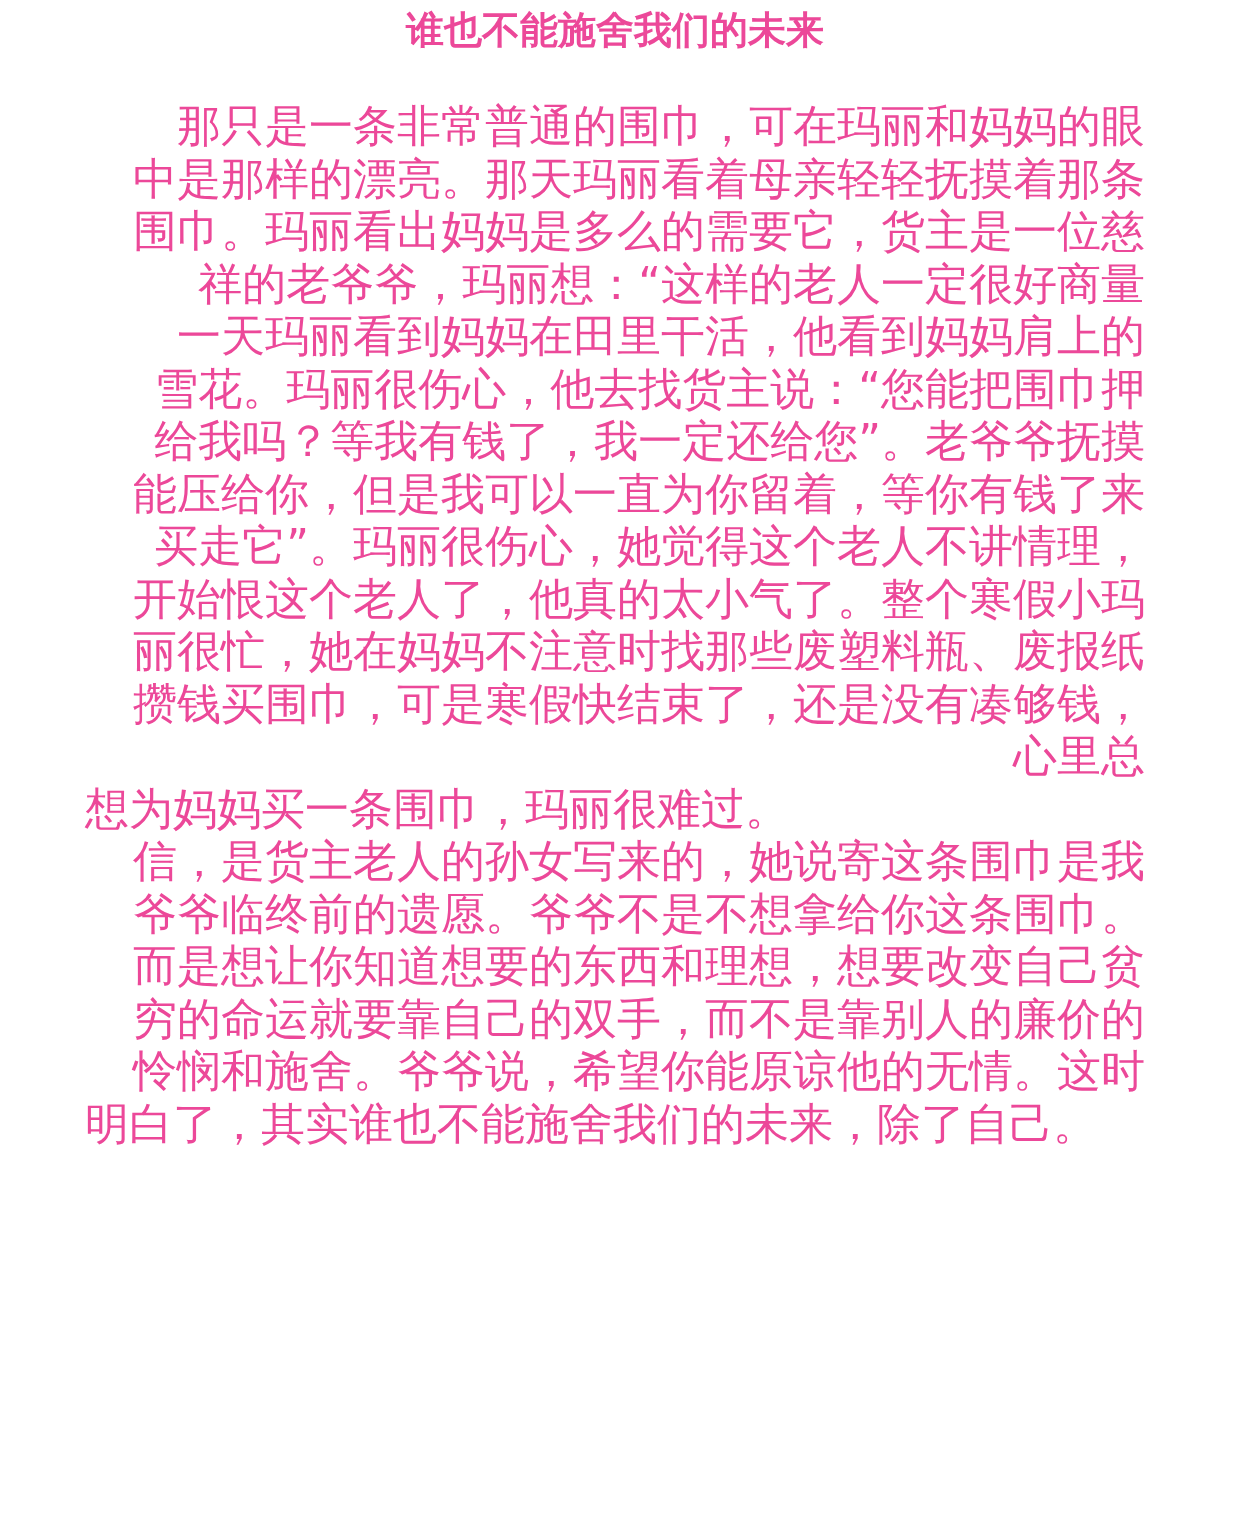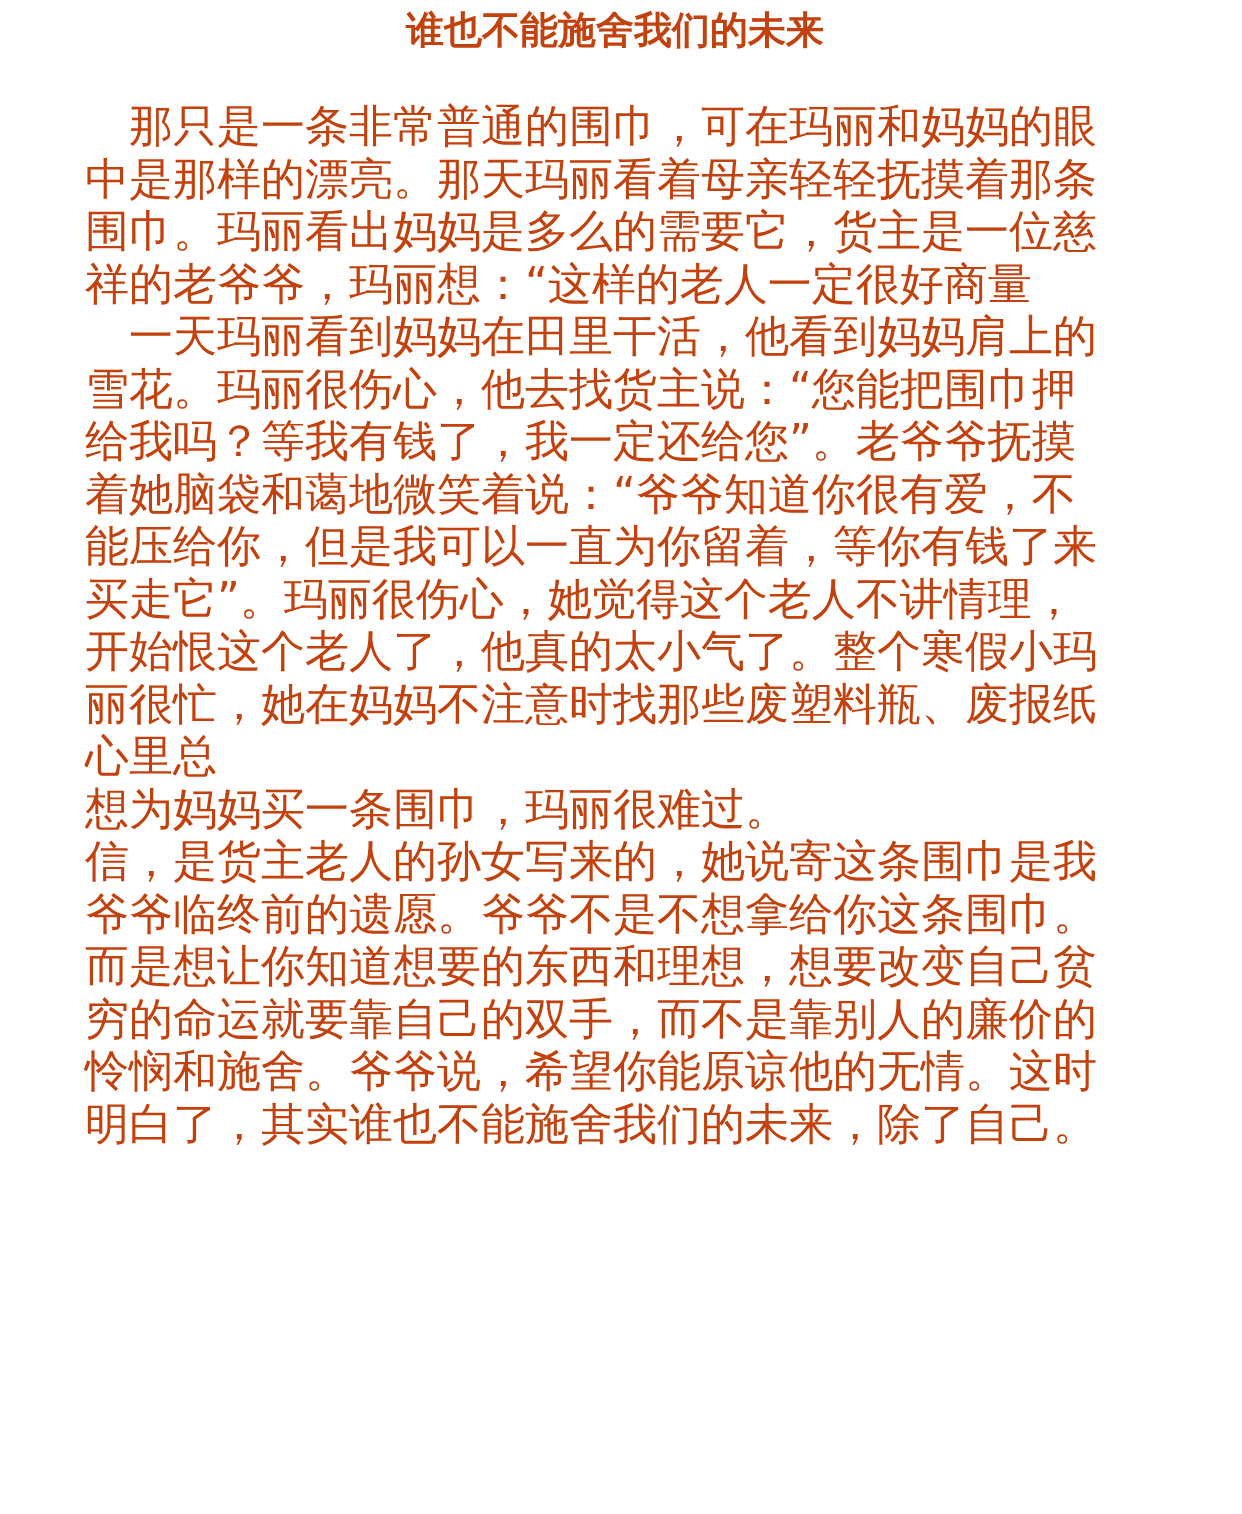--- a/index.html
+++ b/index.html
@@ -5,66 +5,66 @@
   html, body {
     margin: 0;
     padding: 0;
     background: #ffffff;
   }
   .page {
     position: relative;
     width: 1230px;
     height: 1514px;
     background: #ffffff;
-    color: #c2410c;
+    color: #ec4899;
     font-family: "DejaVu Sans", sans-serif;
     overflow: hidden;
   }
   .title {
     margin: 0;
     padding-top: 6px;
     font-size: 38px;
     line-height: 48px;
     font-weight: bold;
     text-align: center;
     letter-spacing: 0;
   }
   .content {
     width: 1060px;
     margin: 46px auto 0 auto;
     font-size: 44px;
     line-height: 52.5px;
     font-weight: normal;
   }
   .line {
-    text-align: left;
+    text-align: right;
     white-space: nowrap;
   }
   .line--left {
     text-align: left;
   }
 </style>
 </head>
 <body>
 
 <div class="page">
   <h1 class="title">谁也不能施舍我们的未来</h1>
   <div class="content">
     <div class="line">　那只是一条非常普通的围巾，可在玛丽和妈妈的眼</div>
     <div class="line">中是那样的漂亮。那天玛丽看着母亲轻轻抚摸着那条</div>
     <div class="line">围巾。玛丽看出妈妈是多么的需要它，货主是一位慈</div>
     <div class="line">祥的老爷爷，玛丽想：“这样的老人一定很好商量</div>
     <div class="line">　一天玛丽看到妈妈在田里干活，他看到妈妈肩上的</div>
     <div class="line">雪花。玛丽很伤心，他去找货主说：“您能把围巾押</div>
     <div class="line">给我吗？等我有钱了，我一定还给您”。老爷爷抚摸</div>
-    <div class="line">着她脑袋和蔼地微笑着说：“爷爷知道你很有爱，不</div>
     <div class="line">能压给你，但是我可以一直为你留着，等你有钱了来</div>
     <div class="line">买走它”。玛丽很伤心，她觉得这个老人不讲情理，</div>
     <div class="line">开始恨这个老人了，他真的太小气了。整个寒假小玛</div>
     <div class="line">丽很忙，她在妈妈不注意时找那些废塑料瓶、废报纸</div>
+    <div class="line">攒钱买围巾，可是寒假快结束了，还是没有凑够钱，</div>
     <div class="line">心里总</div>
     <div class="line line--left">想为妈妈买一条围巾，玛丽很难过。</div>
     <div class="line">信，是货主老人的孙女写来的，她说寄这条围巾是我</div>
     <div class="line">爷爷临终前的遗愿。爷爷不是不想拿给你这条围巾。</div>
     <div class="line">而是想让你知道想要的东西和理想，想要改变自己贫</div>
     <div class="line">穷的命运就要靠自己的双手，而不是靠别人的廉价的</div>
     <div class="line">怜悯和施舍。爷爷说，希望你能原谅他的无情。这时</div>
     <div class="line line--left">明白了，其实谁也不能施舍我们的未来，除了自己。</div>
   </div>
 </div>

